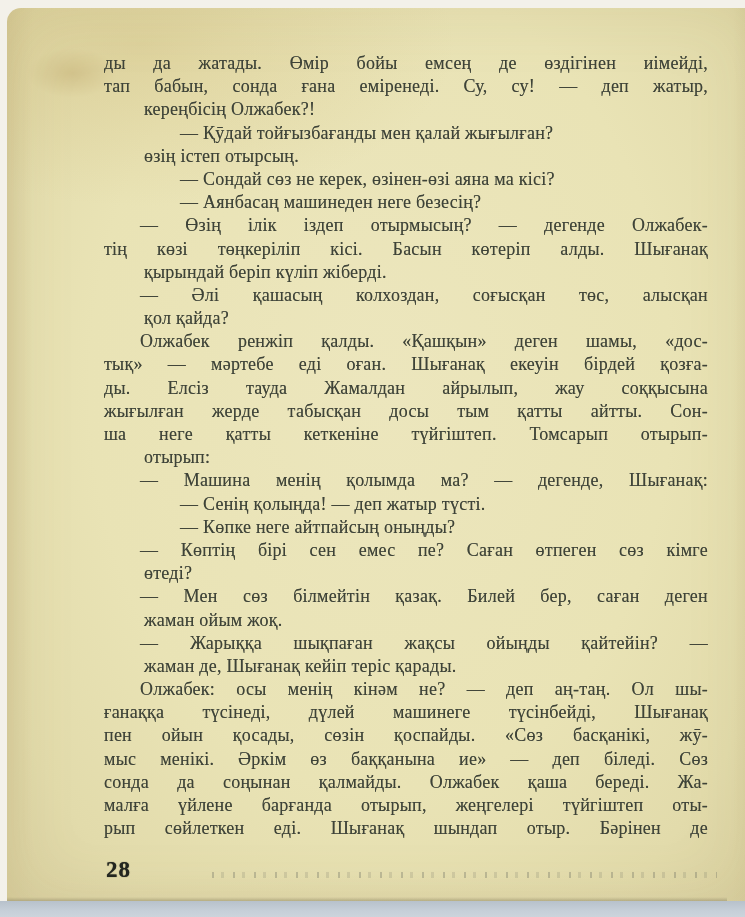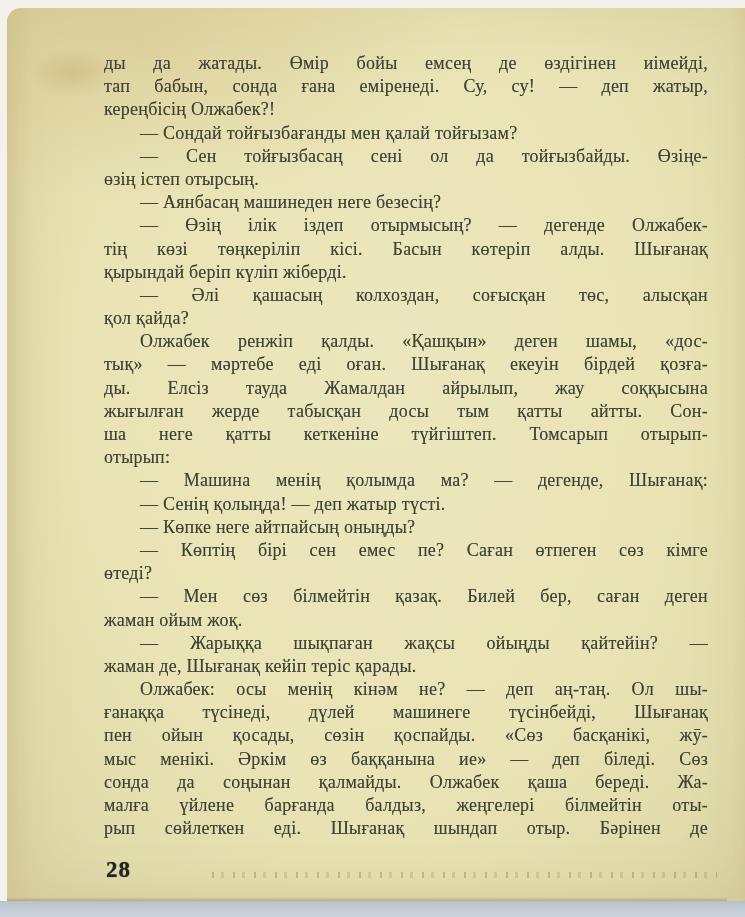--- a/index.html
+++ b/index.html
@@ -53,21 +53,21 @@
   }
   .line {
     height: 23.2px;
     line-height: 23.2px;
     text-align: justify;
     text-align-last: justify;
     white-space: normal;
     overflow: visible;
   }
   .line.indent { padding-left: 36px; }
-  .line.short { text-align-last: left; }
+  .line.short { text-align-last: left; margin-left: 40px; }
   .page-number {
     position: absolute;
     left: 99px;
     top: 849px;
     font-size: 23px;
     font-weight: bold;
     color: #23261f;
     letter-spacing: 1px;
     text-shadow: 0 0 1px rgba(35,38,31,0.8);
   }
@@ -106,23 +106,23 @@
 </head>
 <body>
 
 <div class="scan-frame">
   <div class="paper">
     <div class="corner-smudge"></div>
     <div class="text-block">
         <div class="line">ды да жатады. Өмір бойы емсең де өздігінен иімейді,</div>
         <div class="line">тап бабын, сонда ғана еміренеді. Су, су! — деп жатыр,</div>
         <div class="line short">кереңбісің Олжабек?!</div>
-        <div class="line indent short">— Сондай тойғызбағанды мен қалай тойғызам?</div>
-        <div class="line indent">— Сен тойғызбасаң сені ол да тойғызбайды. Өзіңе-</div>
+        <div class="line indent short">— Қӯдай тойғызбағанды мен қалай жығылған?</div>
         <div class="line short">өзің істеп отырсың.</div>
+        <div class="line indent short">— Сондай сөз не керек, өзінен-өзі аяна ма кісі?</div>
         <div class="line indent short">— Аянбасаң машинеден неге безесің?</div>
         <div class="line indent">— Өзің ілік іздеп отырмысың? — дегенде Олжабек-</div>
         <div class="line">тің көзі төңкеріліп кісі. Басын көтеріп алды. Шығанақ</div>
         <div class="line short">қырындай беріп күліп жіберді.</div>
         <div class="line indent">— Әлі қашасың колхоздан, соғысқан төс, алысқан</div>
         <div class="line short">қол қайда?</div>
         <div class="line indent">Олжабек ренжіп қалды. «Қашқын» деген шамы, «дос-</div>
         <div class="line">тық» — мәртебе еді оған. Шығанақ екеуін бірдей қозға-</div>
         <div class="line">ды. Елсіз тауда Жамалдан айрылып, жау соққысына</div>
         <div class="line">жығылған жерде табысқан досы тым қатты айтты. Сон-</div>
@@ -135,21 +135,21 @@
         <div class="line short">өтеді?</div>
         <div class="line indent">— Мен сөз білмейтін қазақ. Билей бер, саған деген</div>
         <div class="line short">жаман ойым жоқ.</div>
         <div class="line indent">— Жарыққа шықпаған жақсы ойыңды қайтейін? —</div>
         <div class="line short">жаман де, Шығанақ кейіп теріс қарады.</div>
         <div class="line indent">Олжабек: осы менің кінәм не? — деп аң-таң. Ол шы-</div>
         <div class="line">ғанаққа түсінеді, дүлей машинеге түсінбейді, Шығанақ</div>
         <div class="line">пен ойын қосады, сөзін қоспайды. «Сөз басқанікі, жӯ-</div>
         <div class="line">мыс менікі. Әркім өз баққанына ие» — деп біледі. Сөз</div>
         <div class="line">сонда да соңынан қалмайды. Олжабек қаша береді. Жа-</div>
-        <div class="line">малға үйлене барғанда балдыз, жеңгелері білмейтін оты-</div>
+        <div class="line">малға үйлене барғанда отырып, жеңгелері түйгіштеп оты-</div>
         <div class="line">рып сөйлеткен еді. Шығанақ шындап отыр. Бәрінен де</div>
       </div>
     <div class="page-number">28</div>
     <div class="artifact-dots"></div>
   </div>
   <div class="paper-bottom-edge"></div>
   <div class="bottom-strip"></div>
 </div>
 
 </body></html>

